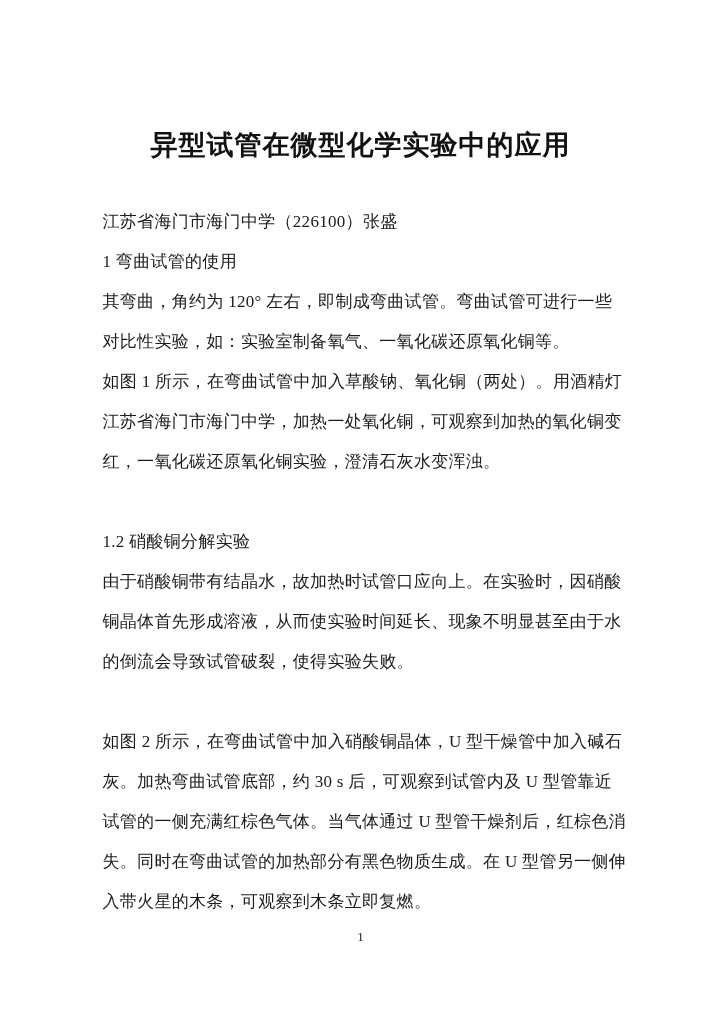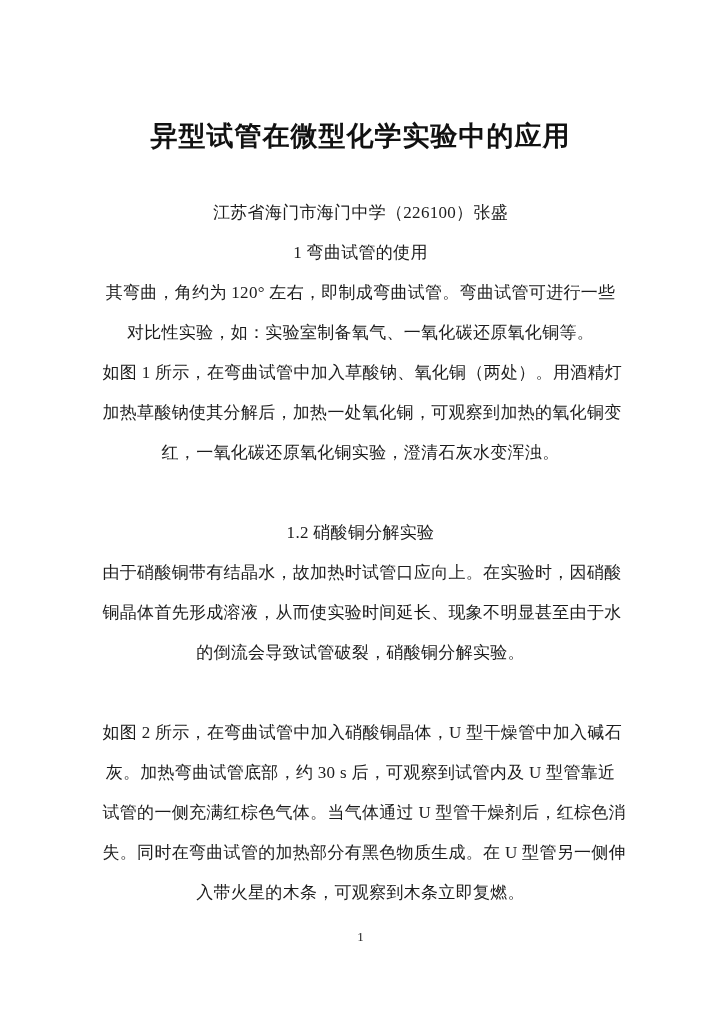--- a/index.html
+++ b/index.html
@@ -10,34 +10,33 @@
   .page {
     position: relative;
     width: 721px;
     height: 1020px;
     background: #ffffff;
     overflow: hidden;
     font-family: "Liberation Serif", "DejaVu Serif", serif;
     color: #1c1c1c;
   }
   .title {
-    margin: 3px;
+    margin: 12px;
     padding-top: 116px;
     height: 34px;
     line-height: 34px;
     text-align: center;
     font-size: 27px;
     font-weight: bold;
     letter-spacing: 1px;
     color: #111111;
   }
   .content {
     width: 516px;
     margin: 40px auto 0 auto;
-    text-align: center;
   }
   .line {
     height: 40px;
     line-height: 40px;
     font-size: 17px;
     white-space: nowrap;
     letter-spacing: 0.3px;
   }
   .page-number {
     position: absolute;
@@ -55,27 +54,27 @@
 
 <div class="page">
   <h1 class="title">异型试管在微型化学实验中的应用</h1>
 
   <div class="content">
     <div class="line">江苏省海门市海门中学（226100）张盛</div>
     <div class="line">1 弯曲试管的使用</div>
     <div class="line">其弯曲，角约为 120° 左右，即制成弯曲试管。弯曲试管可进行一些</div>
     <div class="line">对比性实验，如：实验室制备氧气、一氧化碳还原氧化铜等。</div>
     <div class="line">如图 1 所示，在弯曲试管中加入草酸钠、氧化铜（两处）。用酒精灯</div>
-    <div class="line">加热草酸钠使其分解后，加热一处氧化铜，可观察到加热的氧化铜变</div>
+    <div class="line">江苏省海门市海门中学，加热一处氧化铜，可观察到加热的氧化铜变</div>
     <div class="line">红，一氧化碳还原氧化铜实验，澄清石灰水变浑浊。</div>
     <div class="line"></div>
     <div class="line">1.2 硝酸铜分解实验</div>
     <div class="line">由于硝酸铜带有结晶水，故加热时试管口应向上。在实验时，因硝酸</div>
     <div class="line">铜晶体首先形成溶液，从而使实验时间延长、现象不明显甚至由于水</div>
-    <div class="line">的倒流会导致试管破裂，硝酸铜分解实验。</div>
+    <div class="line">的倒流会导致试管破裂，使得实验失败。</div>
     <div class="line"></div>
     <div class="line">如图 2 所示，在弯曲试管中加入硝酸铜晶体，U 型干燥管中加入碱石</div>
     <div class="line">灰。加热弯曲试管底部，约 30 s 后，可观察到试管内及 U 型管靠近</div>
     <div class="line">试管的一侧充满红棕色气体。当气体通过 U 型管干燥剂后，红棕色消</div>
     <div class="line">失。同时在弯曲试管的加热部分有黑色物质生成。在 U 型管另一侧伸</div>
     <div class="line">入带火星的木条，可观察到木条立即复燃。</div>
   </div>
 
   <div class="page-number">1</div>
 </div>

